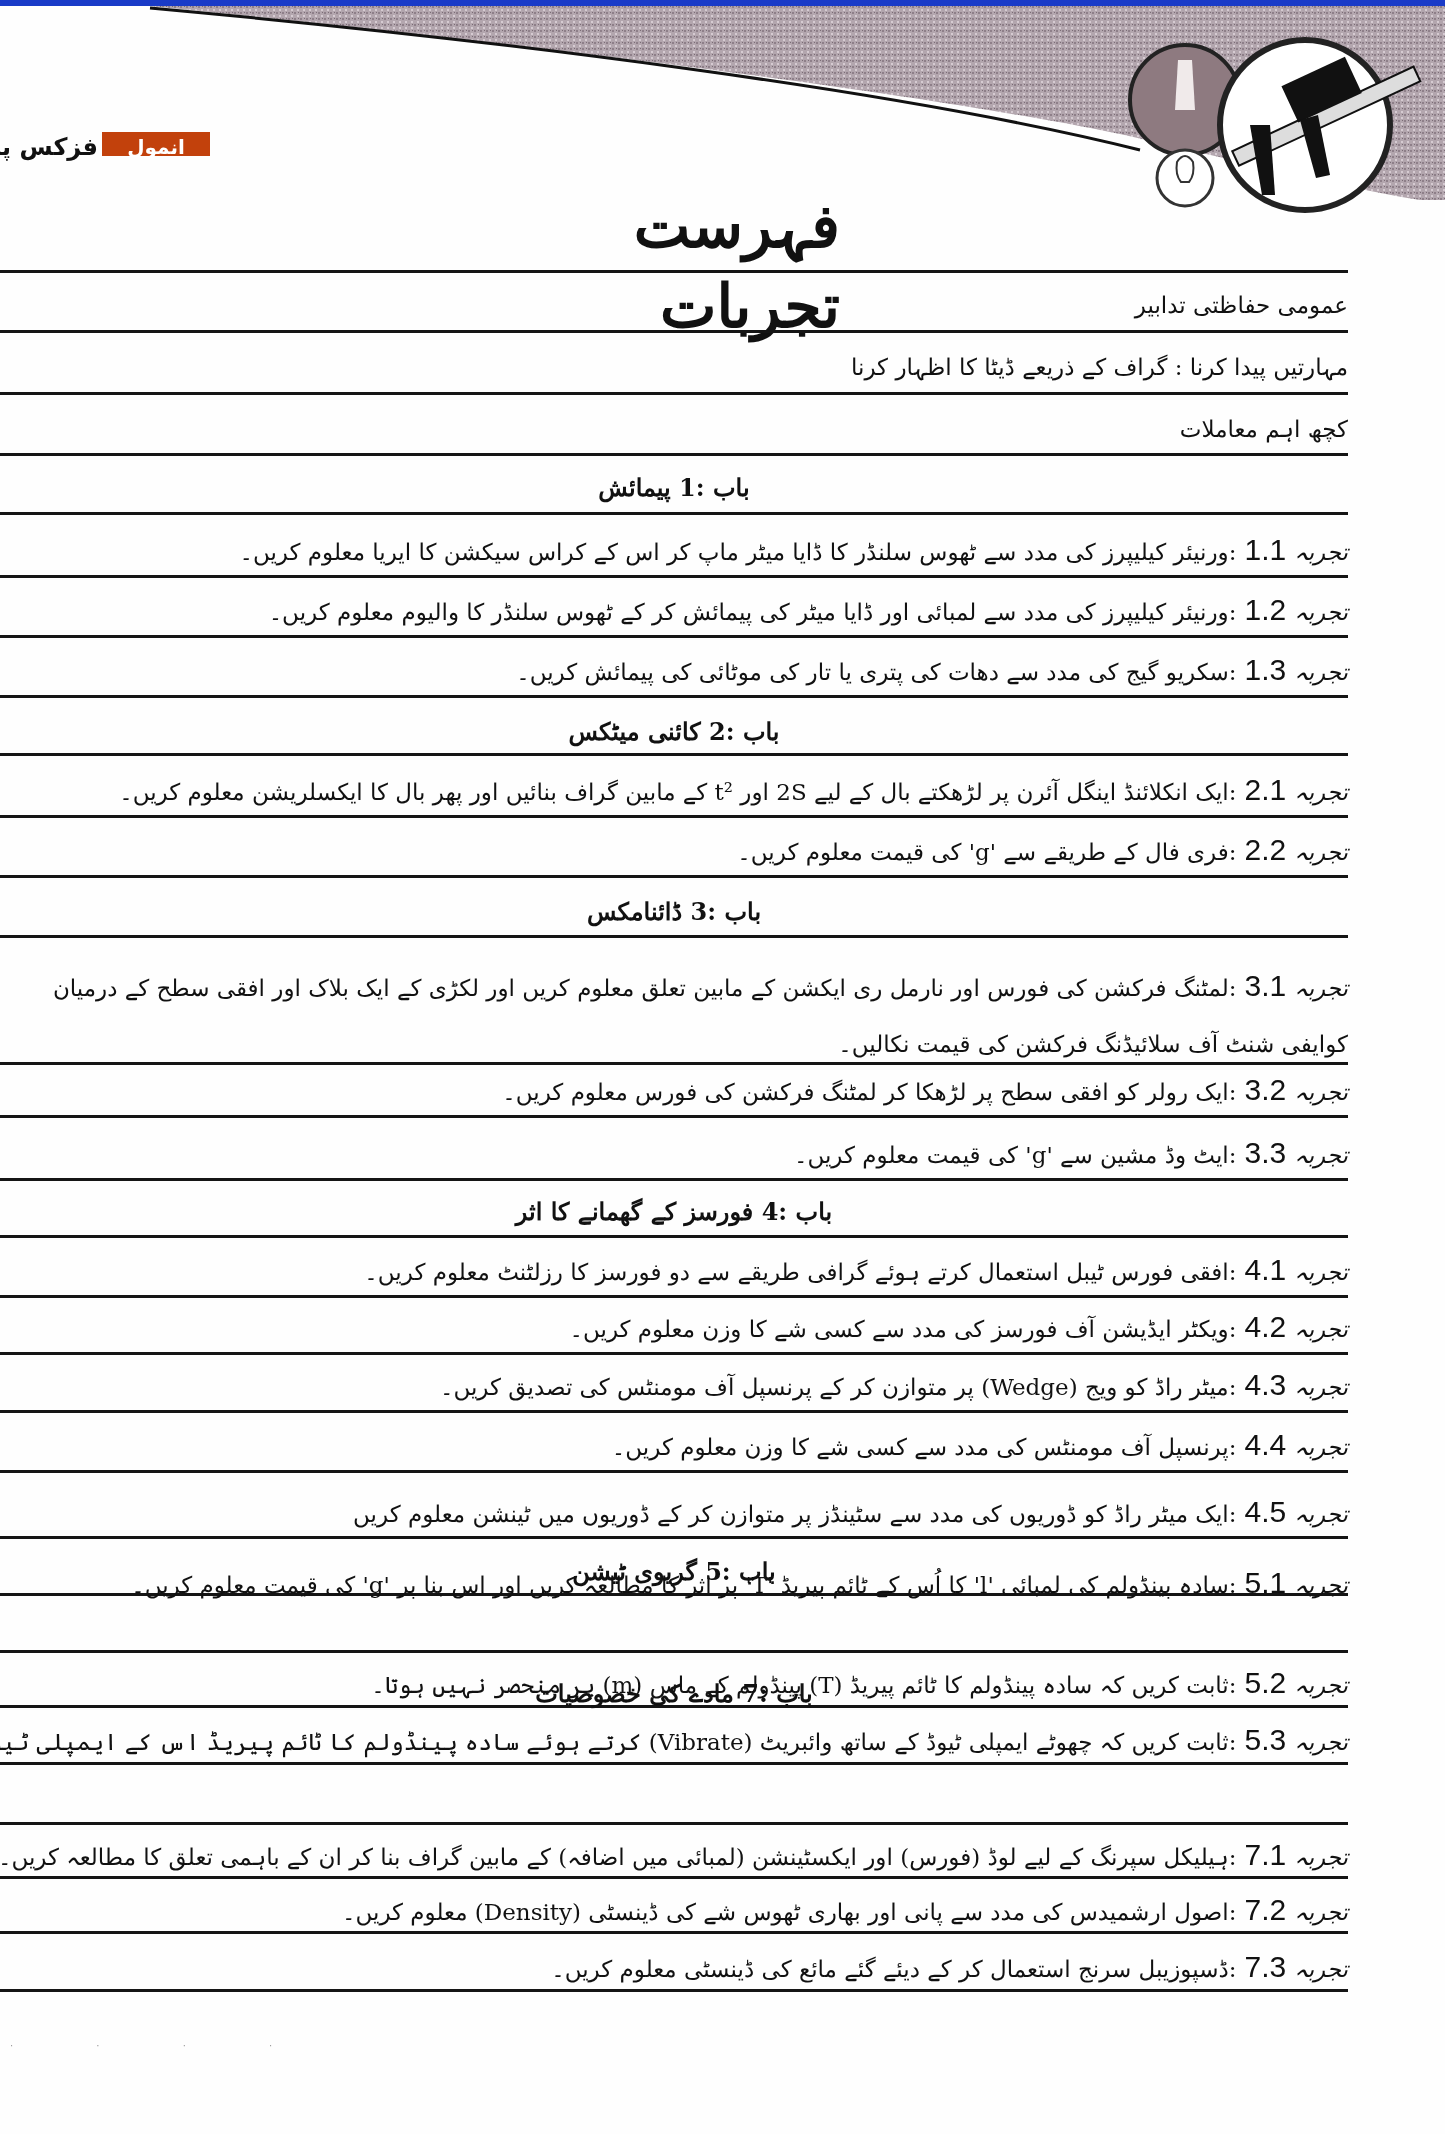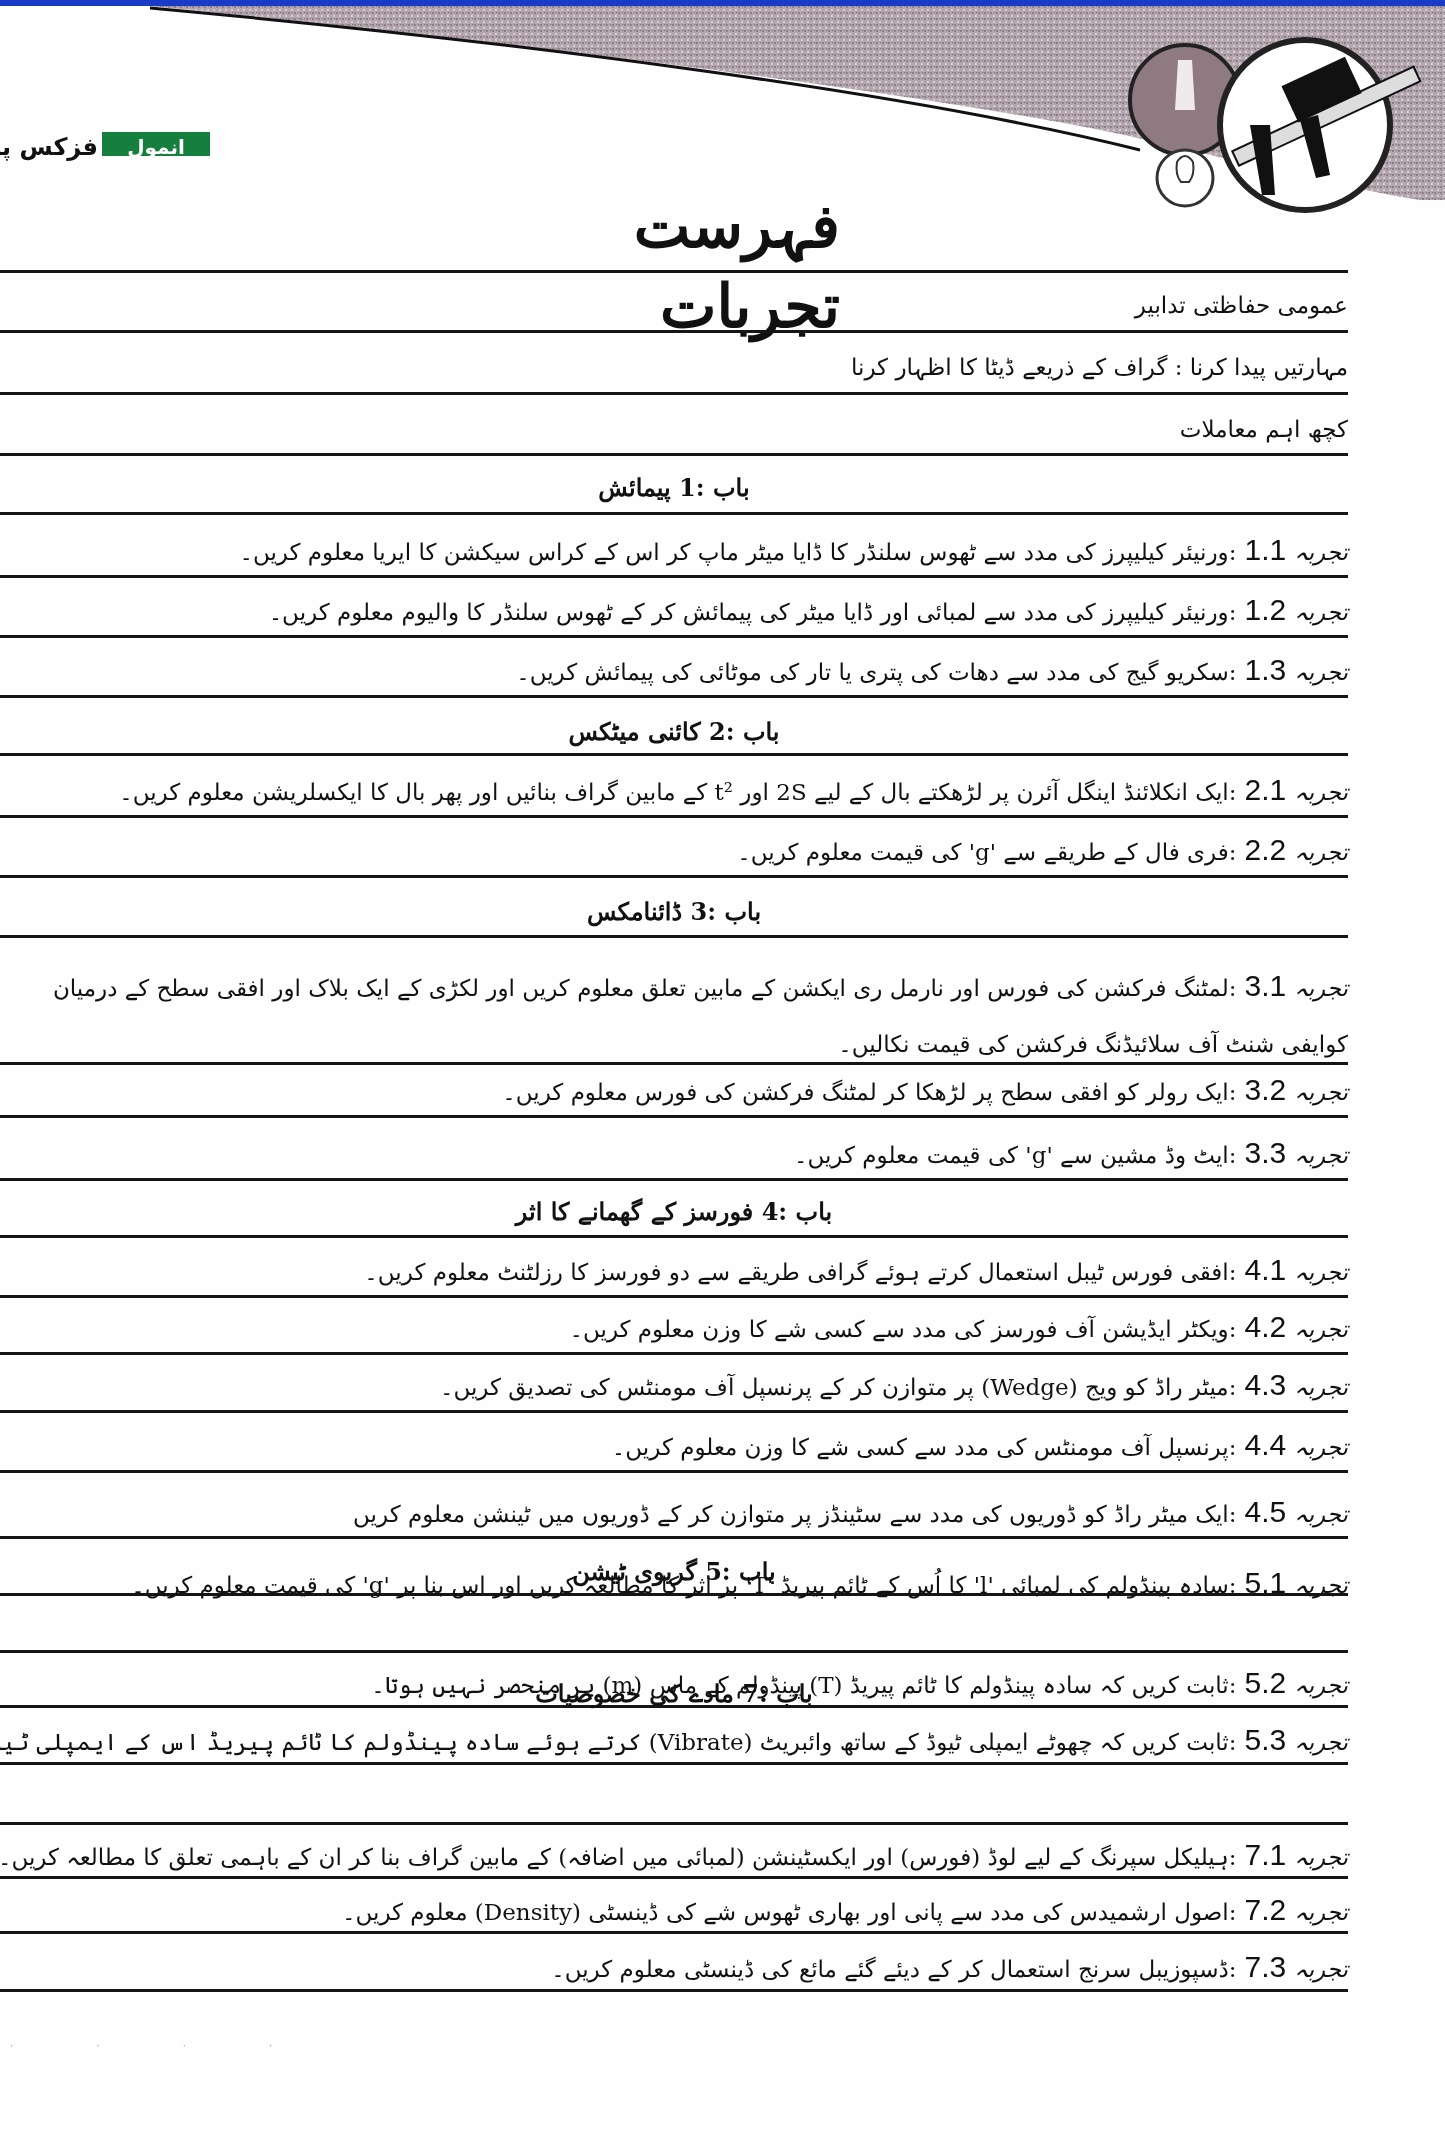--- a/index.html
+++ b/index.html
@@ -7,21 +7,21 @@
     width: 1445px; height: 2134px; background: #fefefe; position: relative; overflow: hidden;
     font-family: "DejaVu Sans", sans-serif; color: #111;
   }
   .topbar { position: absolute; left: 0; top: 0; width: 1445px; height: 6px; background: #1a3bc8; }
   .band {
     position: absolute; left: 0; top: 0; width: 1445px; height: 230px;
   }
   .band svg { display: block; }
   .series-wrap { position: absolute; left: -40px; top: 130px; width: 300px; height: 36px; direction: rtl; overflow: hidden; }
   .series-wrap .brand {
-    position: absolute; left: 142px; top: 2px; background: #15803d; color: #fff; font-weight: bold;
+    position: absolute; left: 142px; top: 2px; background: #c2410c; color: #fff; font-weight: bold;
     font-size: 20px; width: 108px; height: 24px; line-height: 30px; text-align: center;
   }
   .series-wrap .book {
     position: absolute; left: 0; top: 0; width: 138px; text-align: left; font-size: 24px; font-weight: bold;
     white-space: nowrap; direction: rtl; overflow: hidden; line-height: 34px;
   }
   .page-title {
     position: absolute; left: 440px; top: 186px; width: 400px; text-align: right; font-size: 60px;
     font-weight: bold; direction: rtl; font-family: "DejaVu Serif", serif; line-height: 80px;
   }

